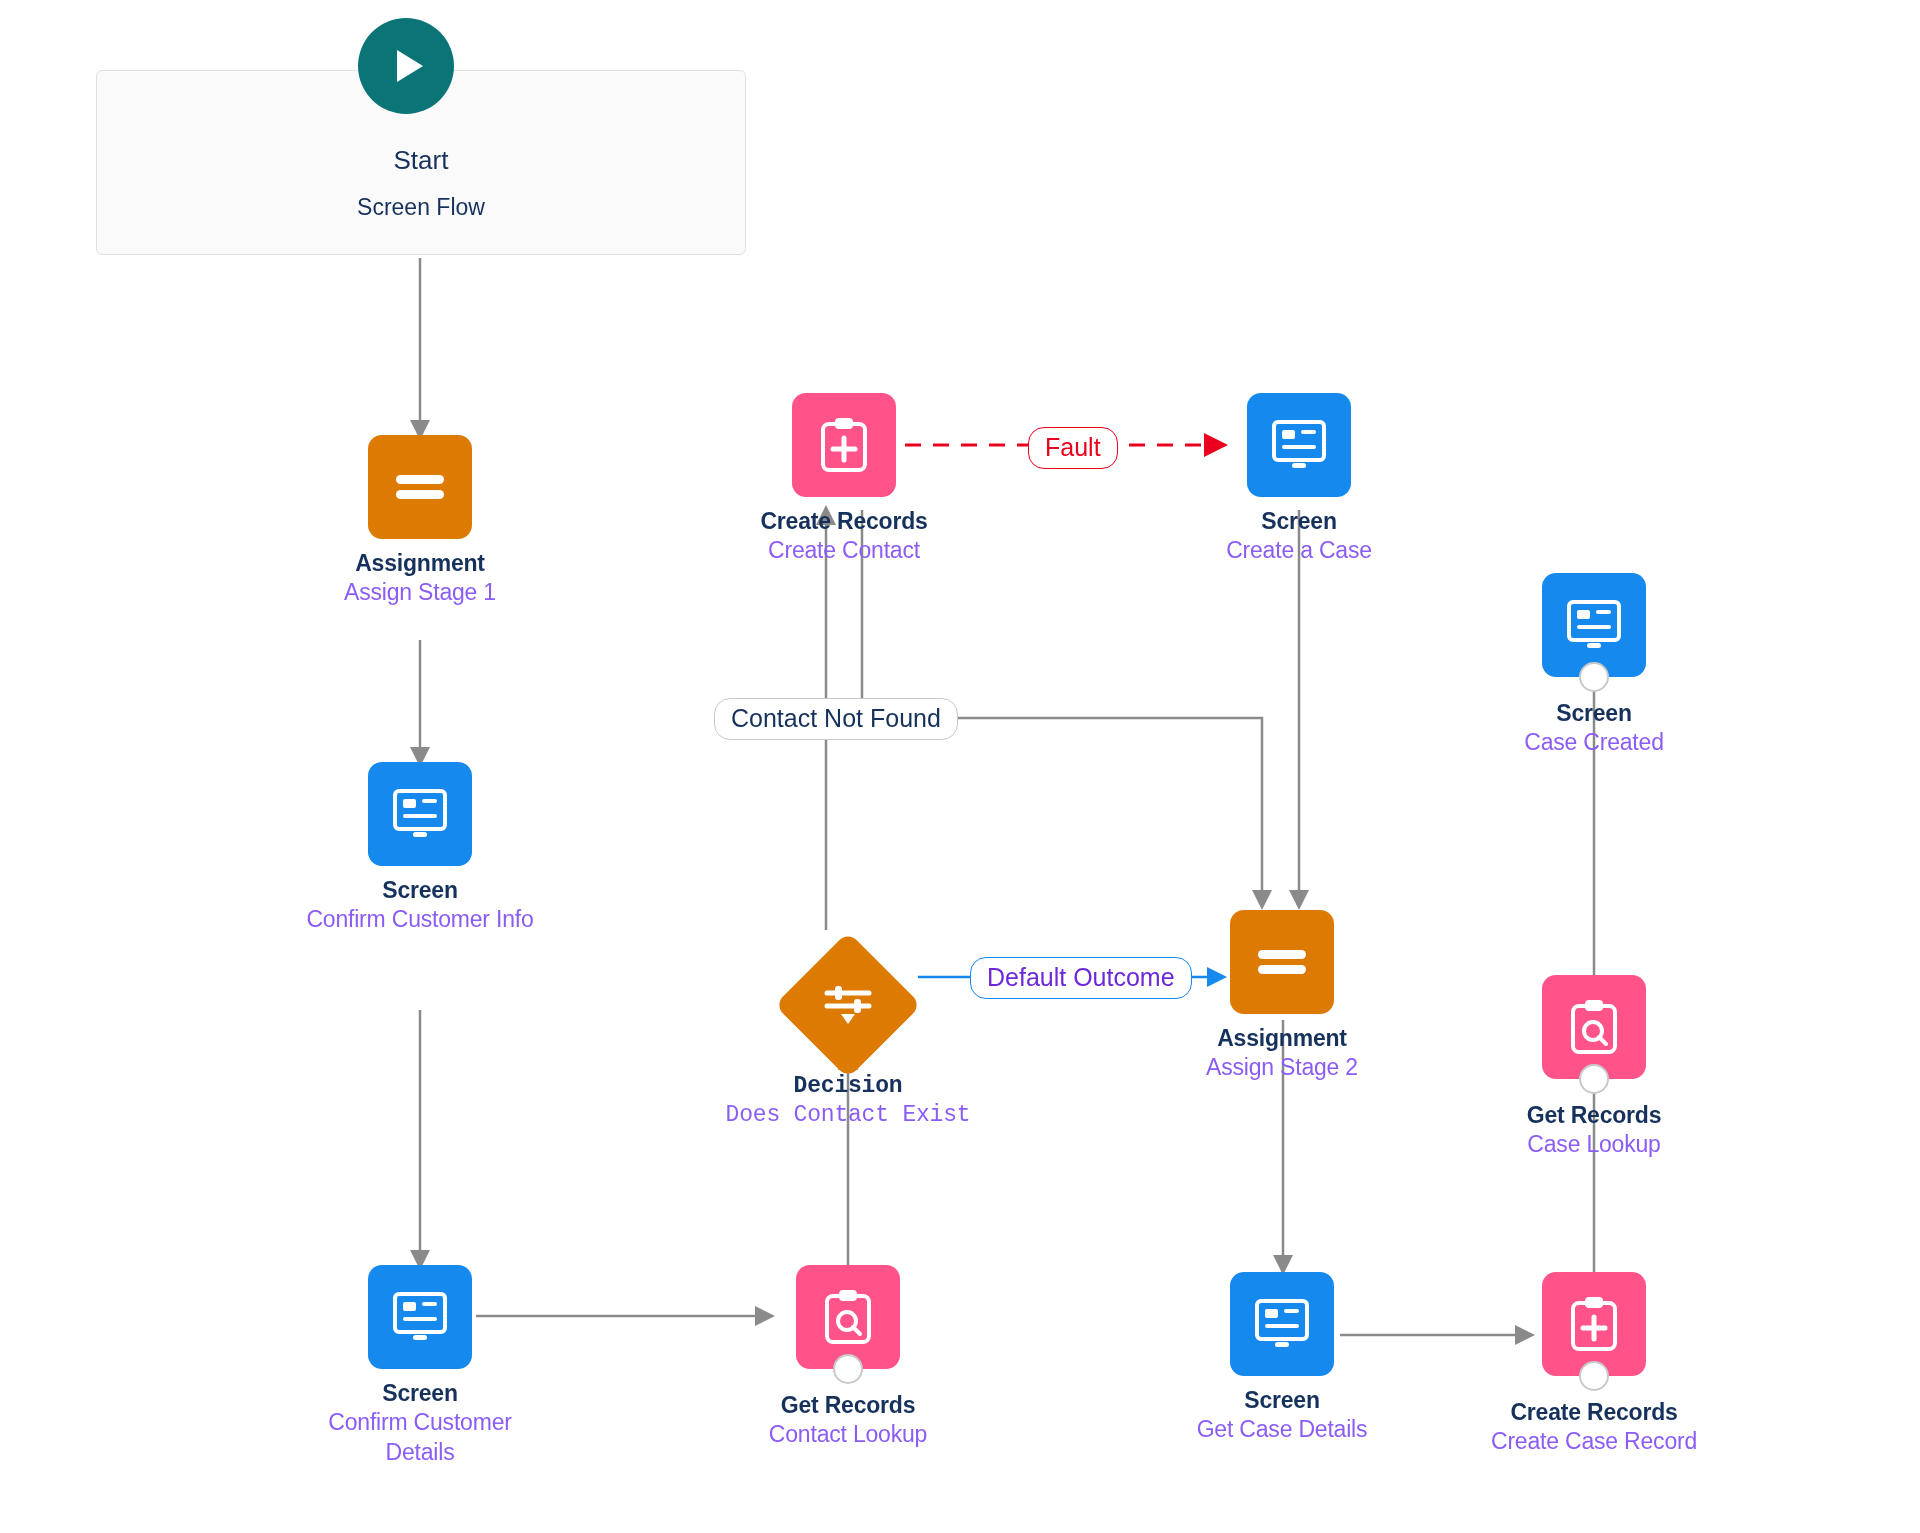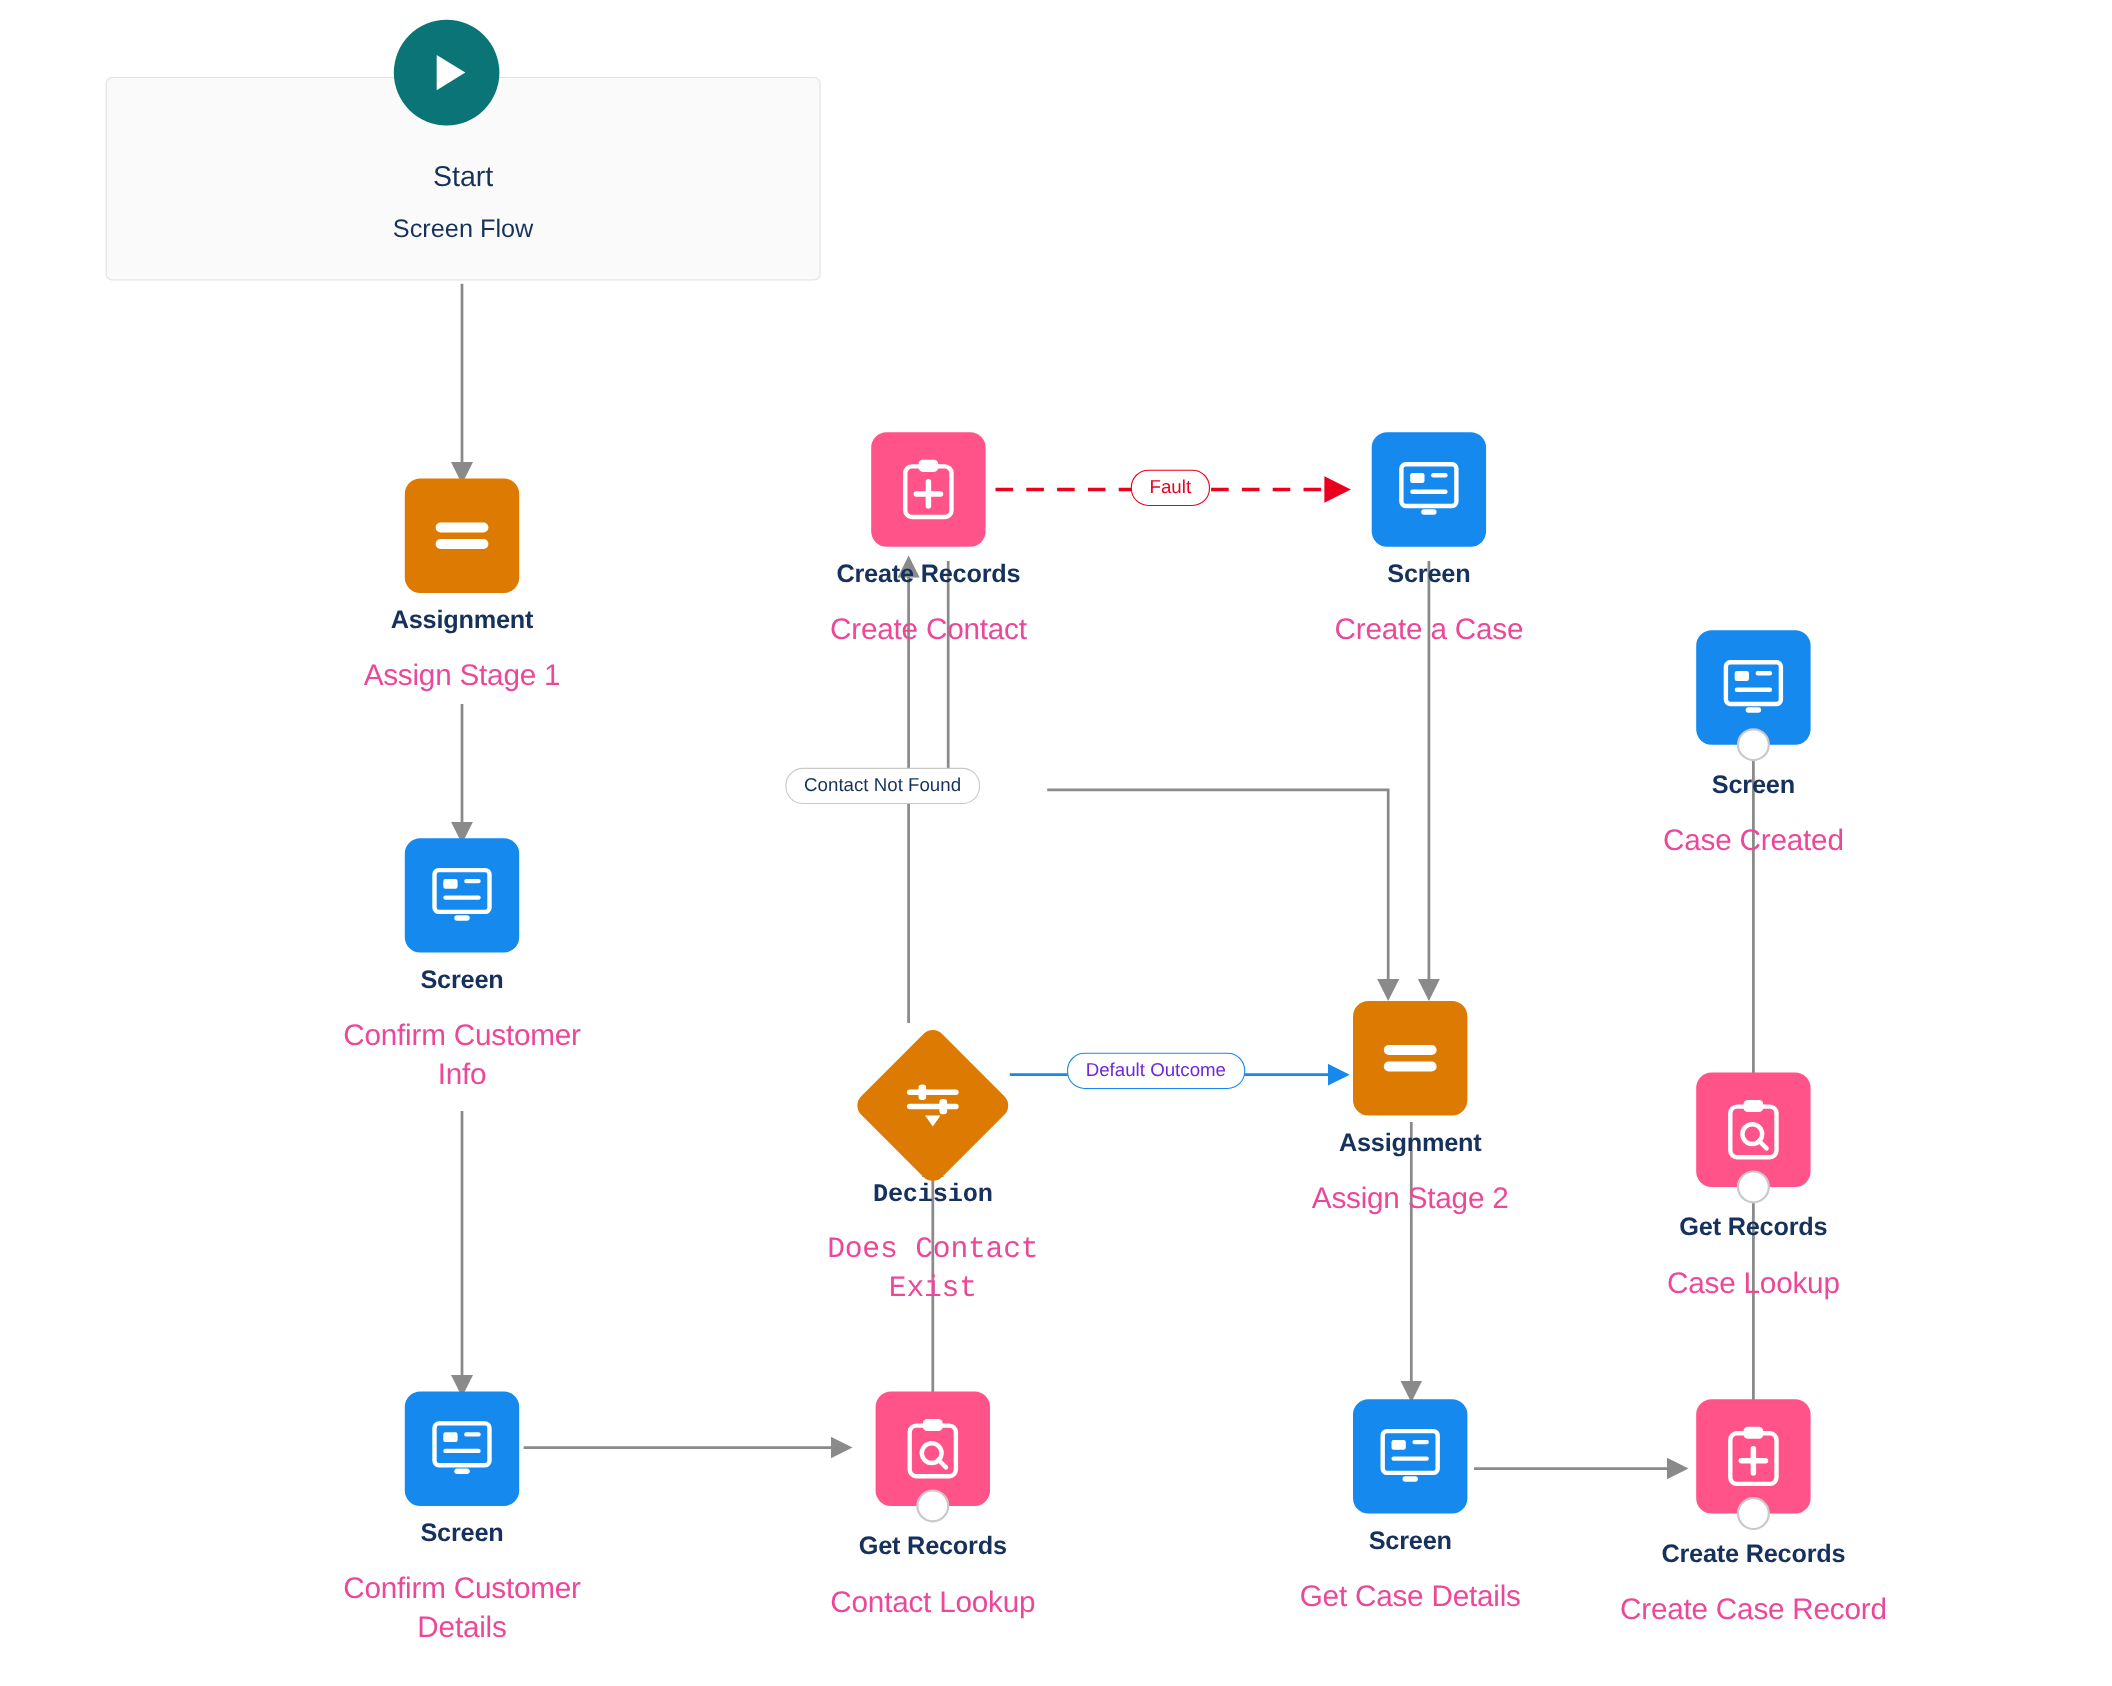--- a/index.html
+++ b/index.html
@@ -37,25 +37,24 @@
   }
   .node .label-title {
     font-weight: bold;
     font-size: 23px;
     color: #16325c;
     margin-top: 10px;
     line-height: 1.28;
     letter-spacing: -0.2px;
   }
   .node .label-sub {
-    font-size: 27px;
-    color: #ec4899;
+    font-size: 23px;
+    color: #8b5cf6;
     line-height: 1.28;
     letter-spacing: -0.2px;
-    margin-top: 19px;
   }
   
   .start-box {
     position: absolute;
     left: 96px;
     top: 70px;
     width: 650px;
     height: 185px;
     background: #fafafa;
     border: 1px solid #e0e0e0;
@@ -137,21 +136,21 @@
     border-radius: 50%;
     background: #ffffff;
     border: 2px solid #c9c9c9;
     box-sizing: border-box;
   }
   
   .pill {
     position: absolute;
     background: #ffffff;
     border-radius: 16px;
-    font-size: 17px;
+    font-size: 25px;
     padding: 6px 16px;
     white-space: nowrap;
     box-sizing: border-box;
     line-height: 1.1;
   }
   .pill.fault {
     border: 1.5px solid #ea001e;
     color: #ea001e;
   }
   .pill.gray {

